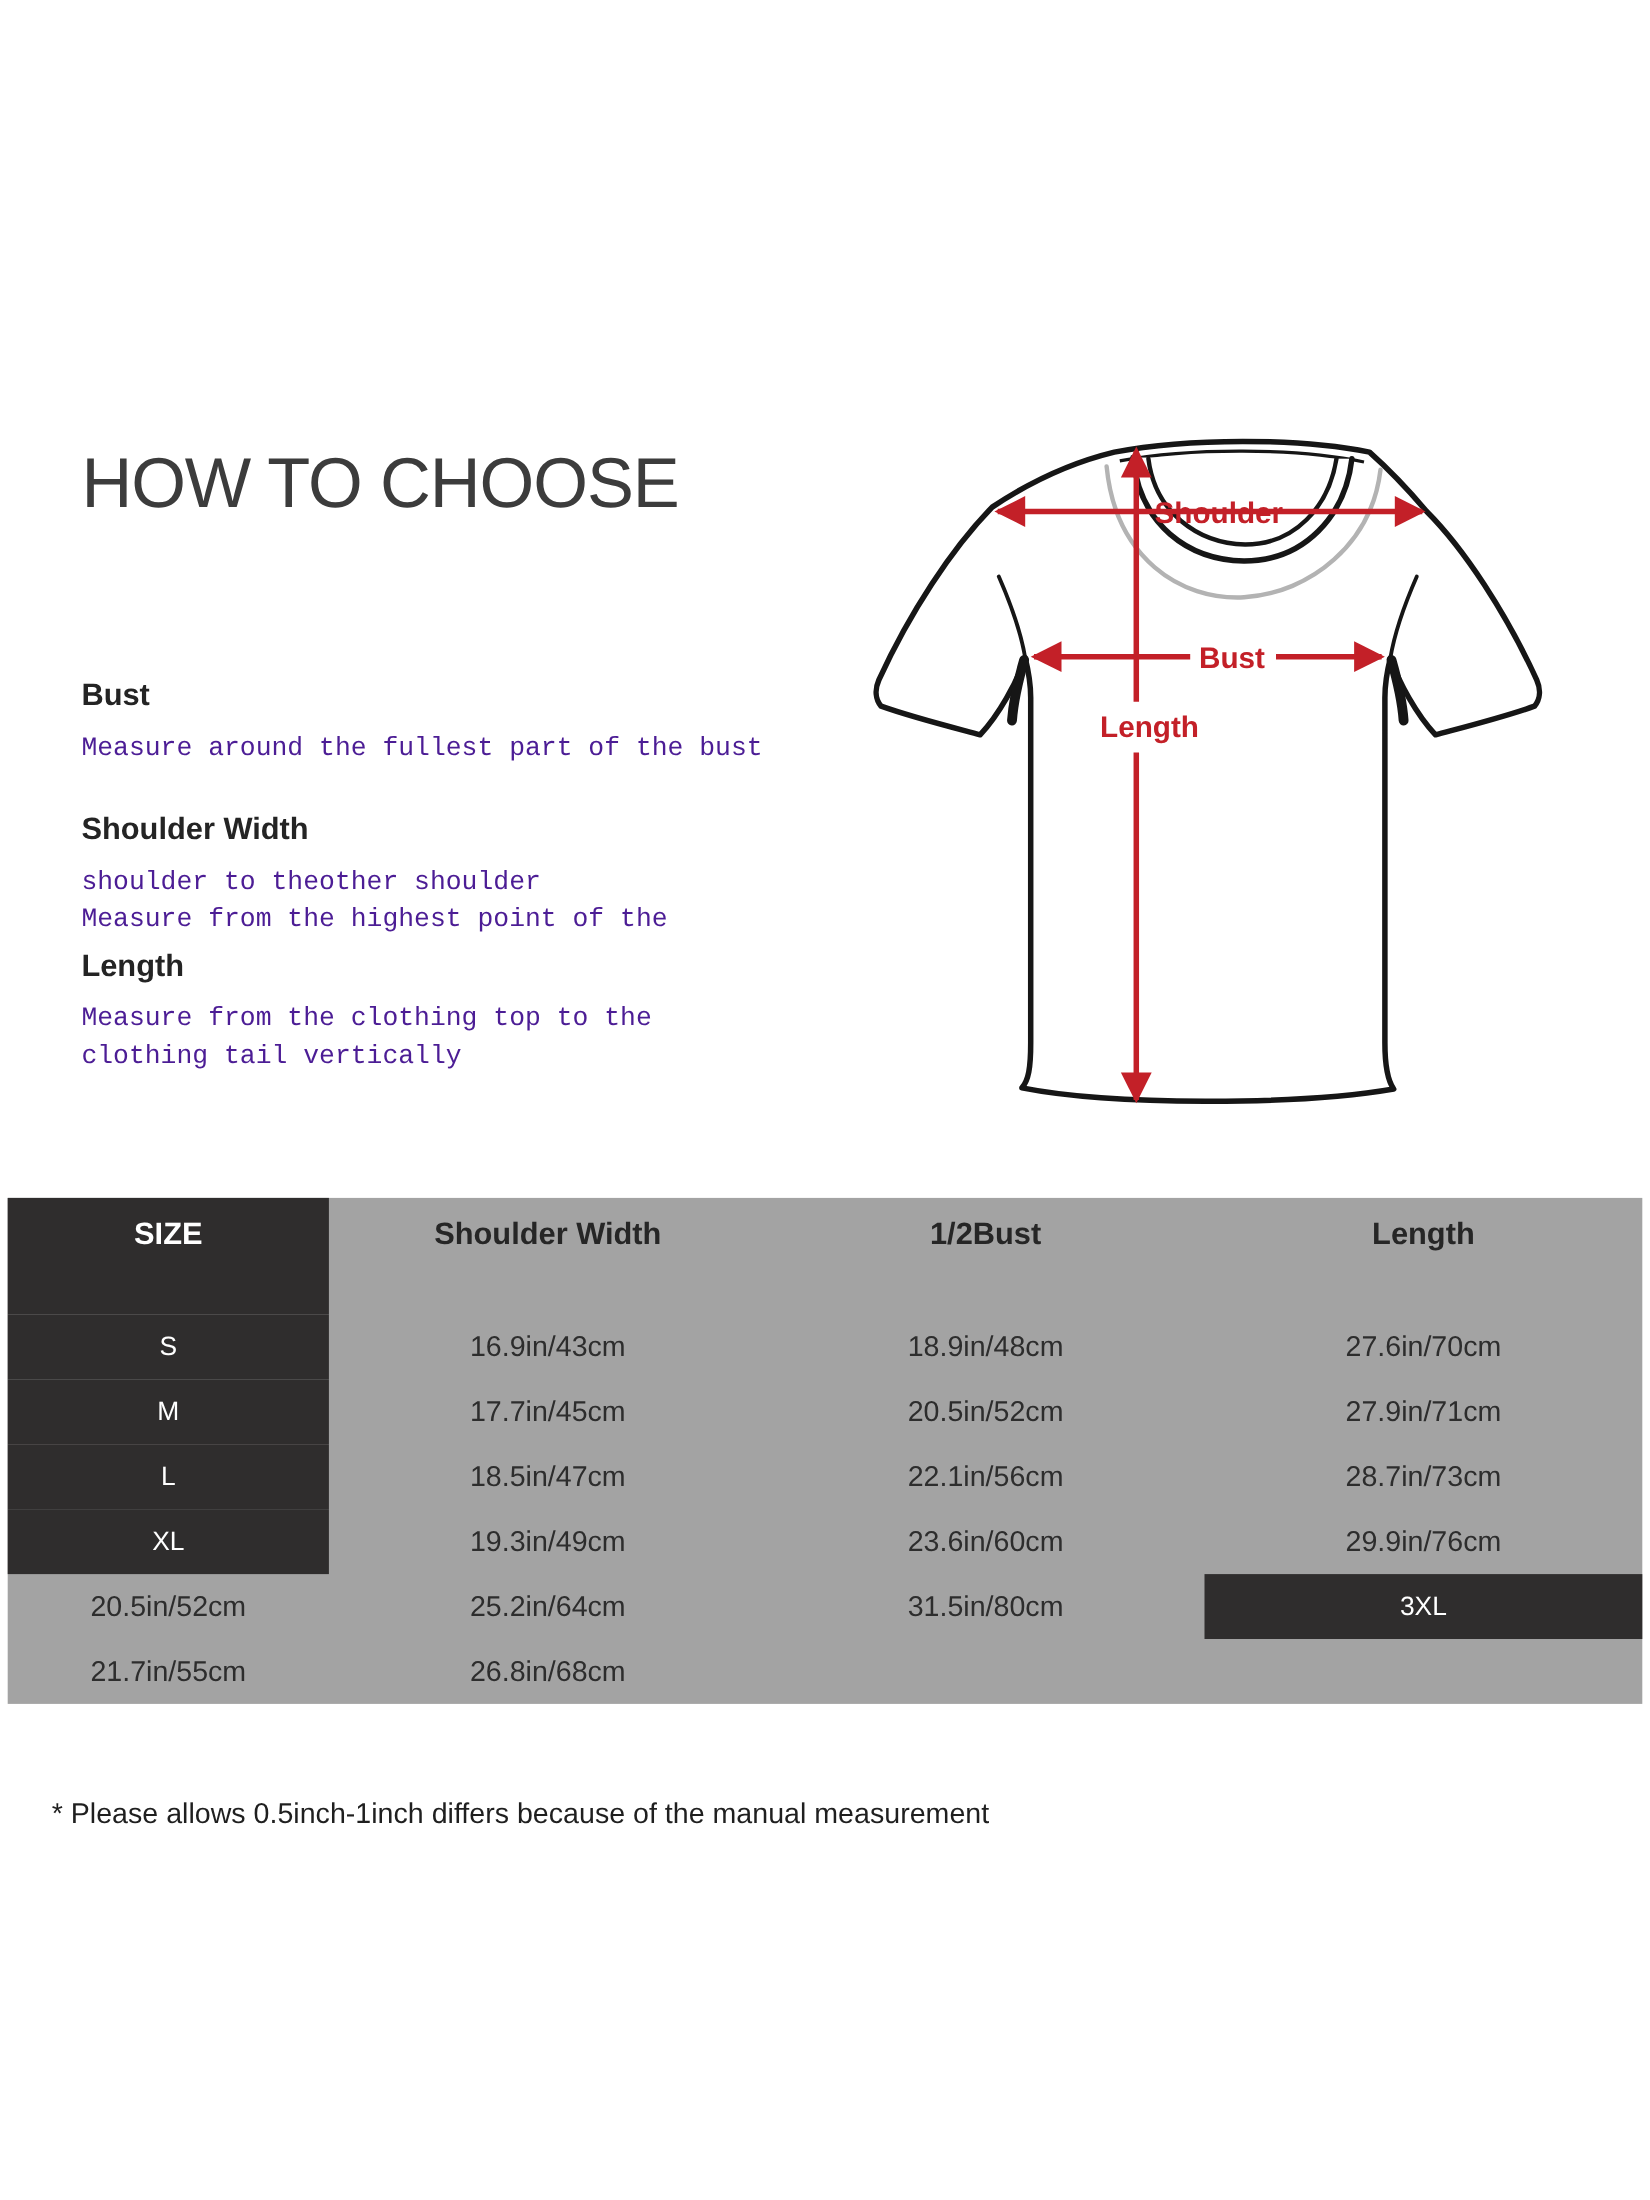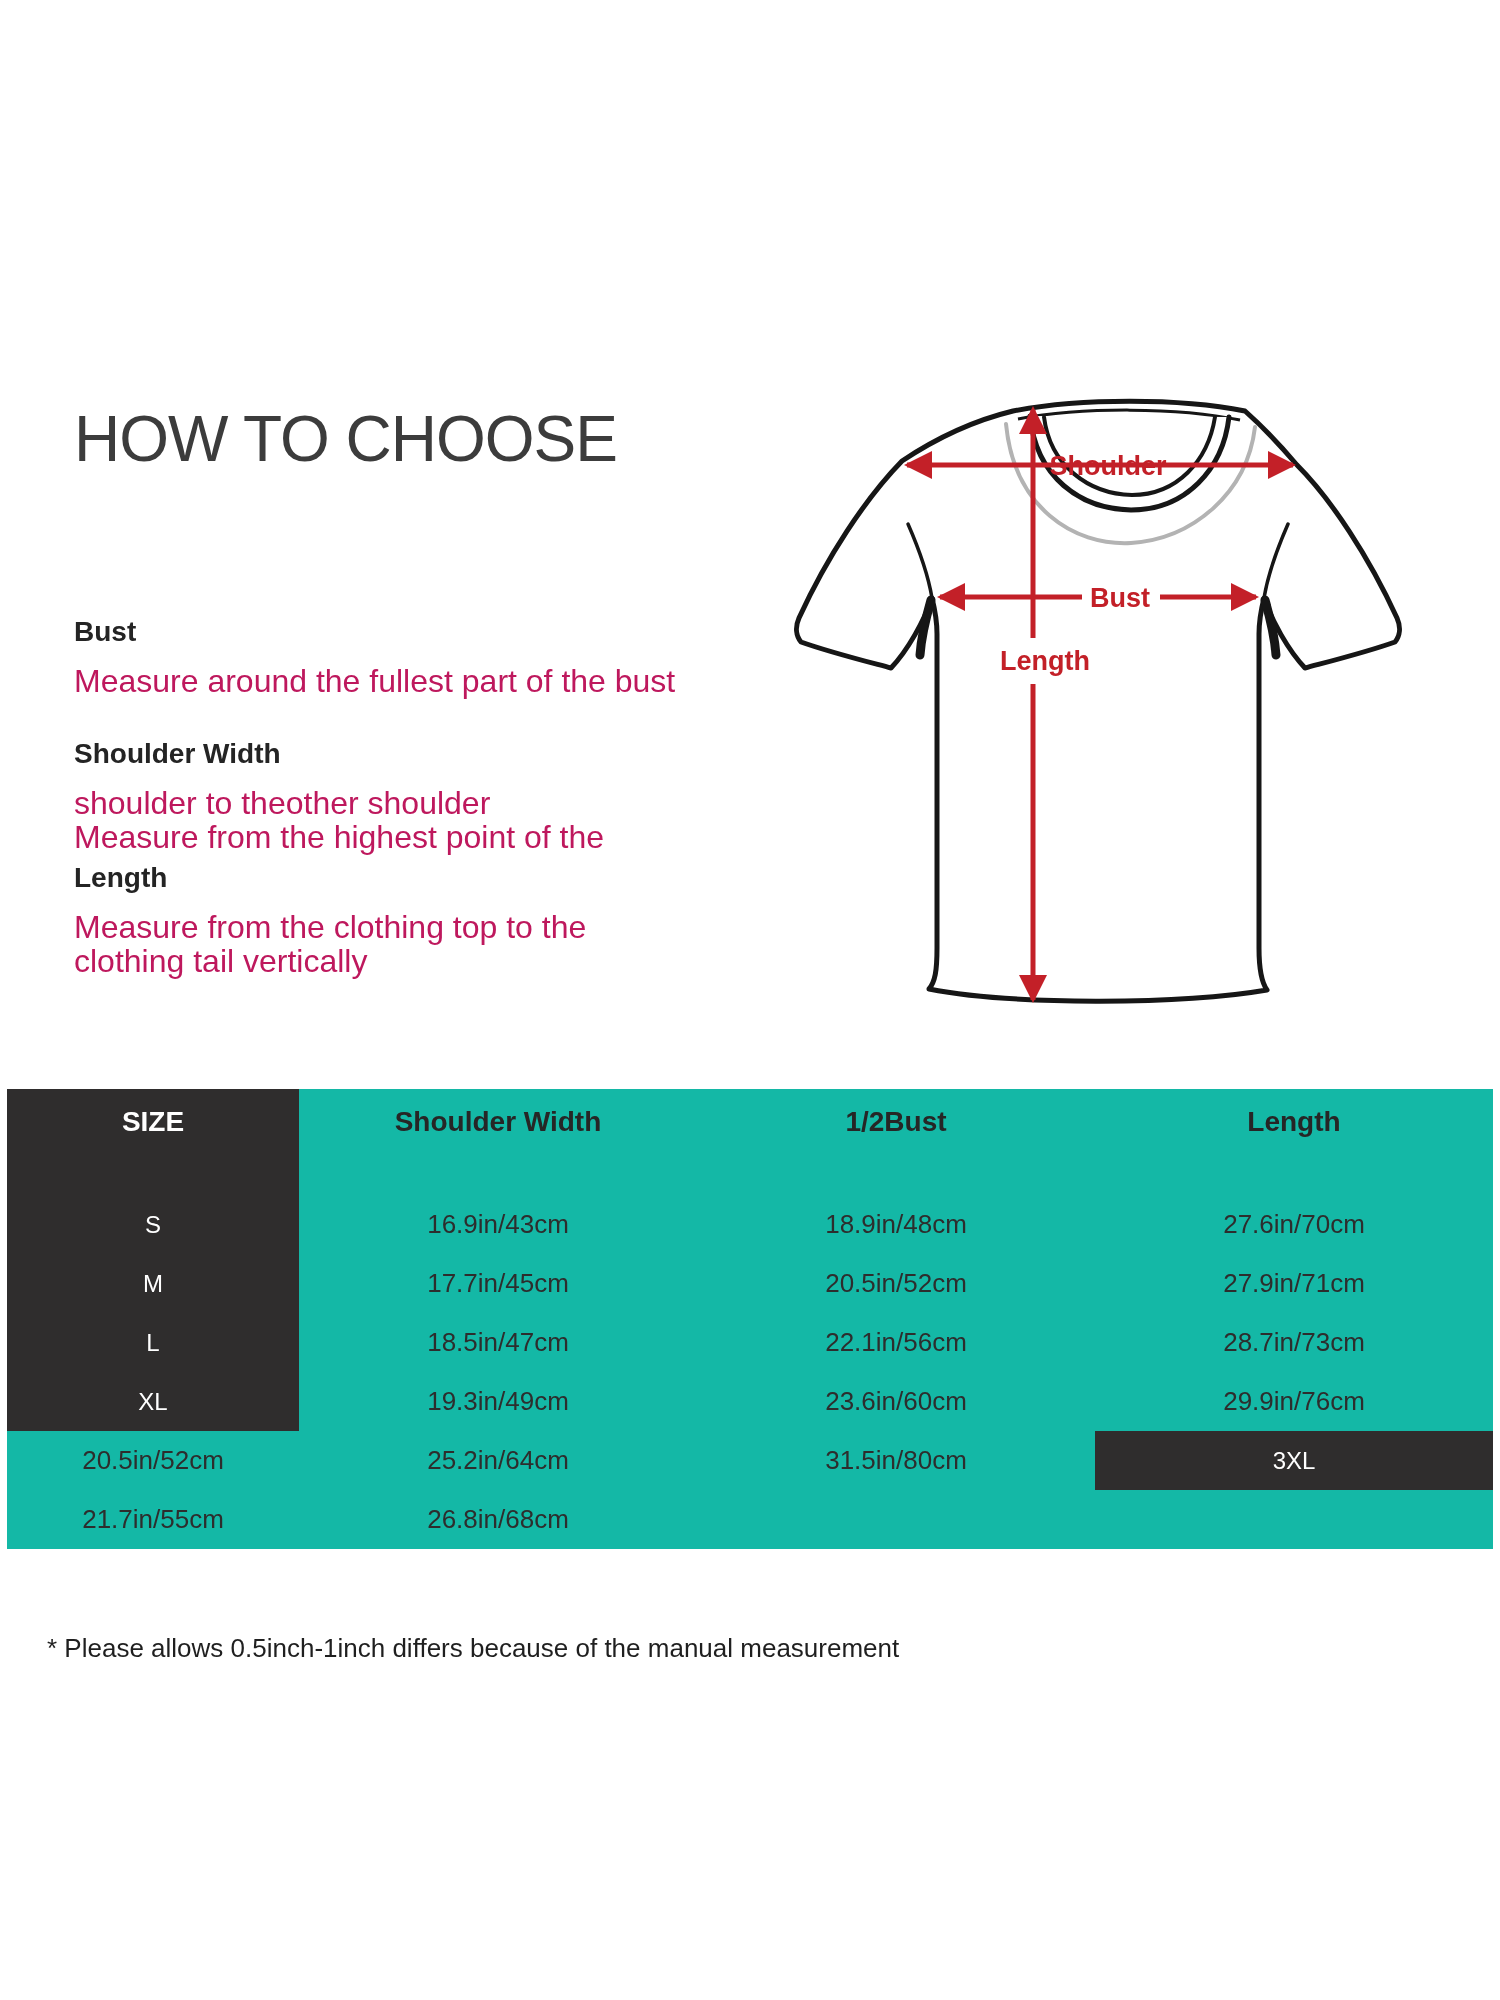--- a/index.html
+++ b/index.html
@@ -10,33 +10,33 @@
   .page-title{
     position:absolute;left:74px;top:392px;
     font-size:64px;font-weight:400;color:#3c3c3c;
     line-height:94px;letter-spacing:-1px;white-space:nowrap;
   }
   .instruction{position:absolute;left:74px;width:560px;}
   .instruction .heading{
     font-size:28px;font-weight:700;color:#242424;margin:0 0 16px 0;line-height:32px;
   }
   .instruction .desc-line{
-    font-size:32px;color:#be185d;line-height:34px;white-space:nowrap;
+    font-size:24px;color:#4c1d95;line-height:34px;white-space:nowrap;font-family:Liberation Mono, monospace;
   }
   #sec-bust{top:616px;}
   #sec-shoulder{top:738px;}
   #sec-length{top:862px;}
   .shirt-svg{position:absolute;left:770px;top:380px;width:700px;height:660px;}
   .shirt-svg text{
     font-family:"Liberation Sans","DejaVu Sans",sans-serif;
     font-weight:700;font-size:27px;fill:#c32028;
   }
   .size-table{
     position:absolute;left:7px;top:1089px;width:1486px;height:460px;
-    background:#14b8a6;display:grid;
+    background:#a3a3a3;display:grid;
     grid-template-columns:292px 1fr 1fr 1fr;
     grid-template-rows:106px repeat(6,59px);
   }
   .cell{
     display:flex;align-items:center;justify-content:center;
     font-size:26px;color:#2d2d2d;
   }
   .cell.dark{background:#2f2d2d;color:#ffffff;font-size:24px;}
   .cell.th{
     font-weight:700;font-size:28px;color:#262626;

